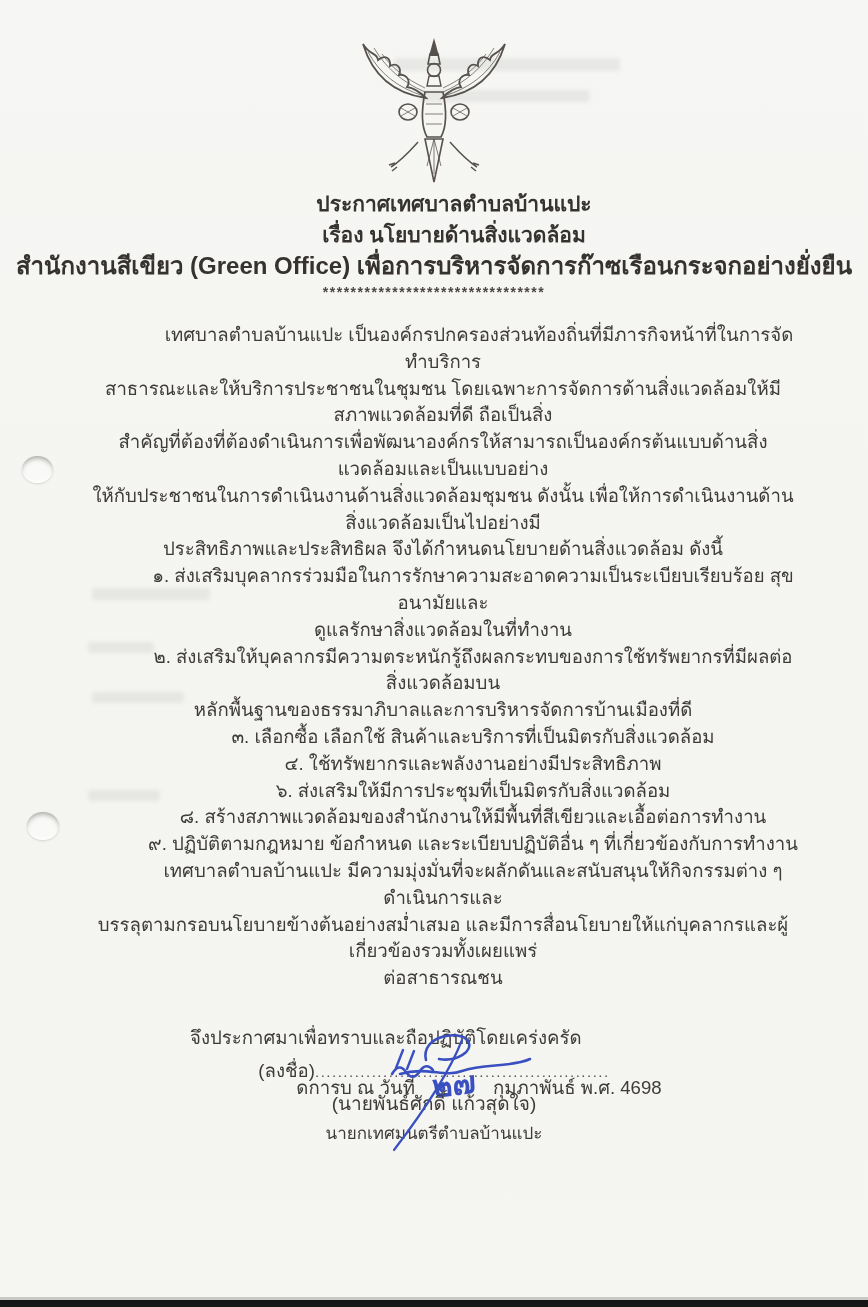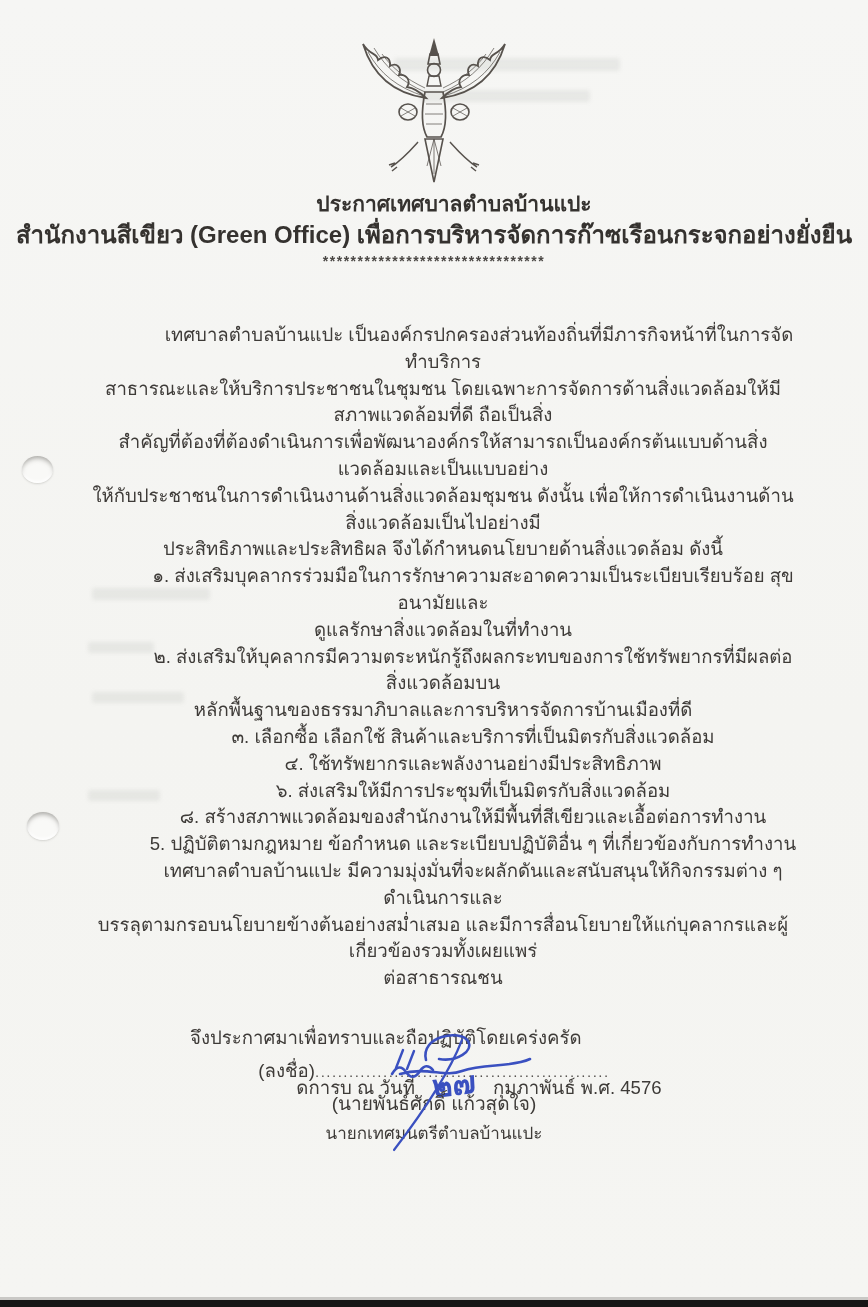--- a/index.html
+++ b/index.html
@@ -95,49 +95,50 @@
       <path d="M79,105 L88,148 L97,105 Z" stroke-width="1.6"></path>
       <path d="M88,105 L81,132 M88,105 L88,140 M88,105 L95,132" stroke-width="0.9" opacity="0.85"></path>
 
       <path d="M72,108 C63,118 56,126 45,133 M49,129 l-6,2 M51,133 l-5,4" stroke-width="1.5"></path>
       <path d="M104,108 C113,118 120,126 131,133 M127,129 l6,2 M125,133 l5,4" stroke-width="1.5"></path>
     </svg>
   </div>
 
   <div class="titles">
     <div class="title-l1">ประกาศเทศบาลตำบลบ้านแปะ</div>
+    <div class="title-l2">เรื่อง นโยบายด้านสิ่งแวดล้อม</div>
     <div class="title-l3">สำนักงานสีเขียว (Green Office) เพื่อการบริหารจัดการก๊าซเรือนกระจกอย่างยั่งยืน</div>
     <div class="divider">********************************</div>
   </div>
 
   <div class="body-text">
     <div class="block paragraph">เทศบาลตำบลบ้านแปะ เป็นองค์กรปกครองส่วนท้องถิ่นที่มีภารกิจหน้าที่ในการจัดทำบริการ
 สาธารณะและให้บริการประชาชนในชุมชน โดยเฉพาะการจัดการด้านสิ่งแวดล้อมให้มีสภาพแวดล้อมที่ดี ถือเป็นสิ่ง
 สำคัญที่ต้องที่ต้องดำเนินการเพื่อพัฒนาองค์กรให้สามารถเป็นองค์กรต้นแบบด้านสิ่งแวดล้อมและเป็นแบบอย่าง
 ให้กับประชาชนในการดำเนินงานด้านสิ่งแวดล้อมชุมชน ดังนั้น เพื่อให้การดำเนินงานด้านสิ่งแวดล้อมเป็นไปอย่างมี
 ประสิทธิภาพและประสิทธิผล จึงได้กำหนดนโยบายด้านสิ่งแวดล้อม ดังนี้</div>
     <div class="block item">๑. ส่งเสริมบุคลากรร่วมมือในการรักษาความสะอาดความเป็นระเบียบเรียบร้อย สุขอนามัยและ
 ดูแลรักษาสิ่งแวดล้อมในที่ทำงาน</div>
     <div class="block item">๒. ส่งเสริมให้บุคลากรมีความตระหนักรู้ถึงผลกระทบของการใช้ทรัพยากรที่มีผลต่อสิ่งแวดล้อมบน
 หลักพื้นฐานของธรรมาภิบาลและการบริหารจัดการบ้านเมืองที่ดี</div>
     <div class="block item">๓. เลือกซื้อ เลือกใช้ สินค้าและบริการที่เป็นมิตรกับสิ่งแวดล้อม</div>
     <div class="block item">๔. ใช้ทรัพยากรและพลังงานอย่างมีประสิทธิภาพ</div>
     <div class="block item">๖. ส่งเสริมให้มีการประชุมที่เป็นมิตรกับสิ่งแวดล้อม</div>
     <div class="block item">๘. สร้างสภาพแวดล้อมของสำนักงานให้มีพื้นที่สีเขียวและเอื้อต่อการทำงาน</div>
-    <div class="block item">5. ปฏิบัติตามกฎหมาย ข้อกำหนด และระเบียบปฏิบัติอื่น ๆ ที่เกี่ยวข้องกับการทำงาน</div>
+    <div class="block item">๙. ปฏิบัติตามกฎหมาย ข้อกำหนด และระเบียบปฏิบัติอื่น ๆ ที่เกี่ยวข้องกับการทำงาน</div>
     <div class="block item">เทศบาลตำบลบ้านแปะ มีความมุ่งมั่นที่จะผลักดันและสนับสนุนให้กิจกรรมต่าง ๆ ดำเนินการและ
 บรรลุตามกรอบนโยบายข้างต้นอย่างสม่ำเสมอ และมีการสื่อนโยบายให้แก่บุคลากรและผู้เกี่ยวข้องรวมทั้งเผยแพร่
 ต่อสาธารณชน</div>
 
     <div class="closing">จึงประกาศมาเพื่อทราบและถือปฏิบัติโดยเคร่งครัด</div>
 
     <div class="date-line">
       <span class="date-part">ดการบ ณ วันที่</span>
       <span class="handwritten-day">๒๗</span>
-      <span class="date-part">กุมภาพันธ์ พ.ศ. 4576</span>
+      <span class="date-part">กุมภาพันธ์ พ.ศ. 4698</span>
     </div>
   </div>
 
   <div class="sig-block">
     <div class="sig-line">
       <span>(ลงชื่อ)</span><span class="sig-dots">....................................................</span>
     </div>
     <div class="sig-name">(นายพันธ์ศักดิ์  แก้วสุดใจ)</div>
     <div class="sig-title">นายกเทศมนตรีตำบลบ้านแปะ</div>
   </div>

